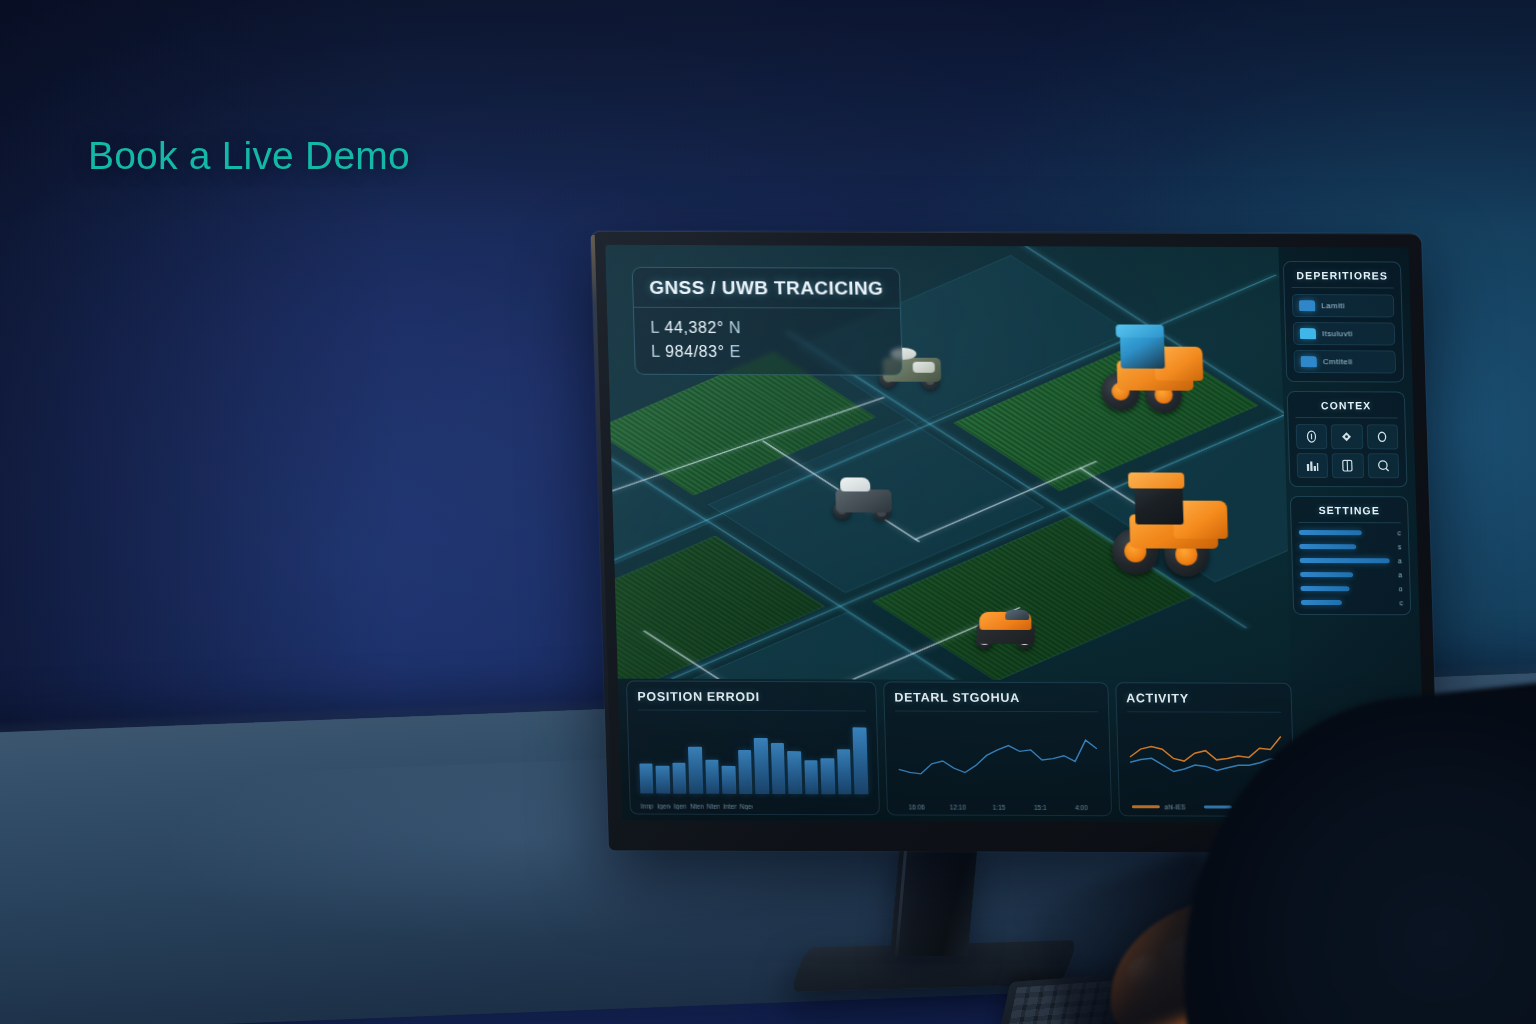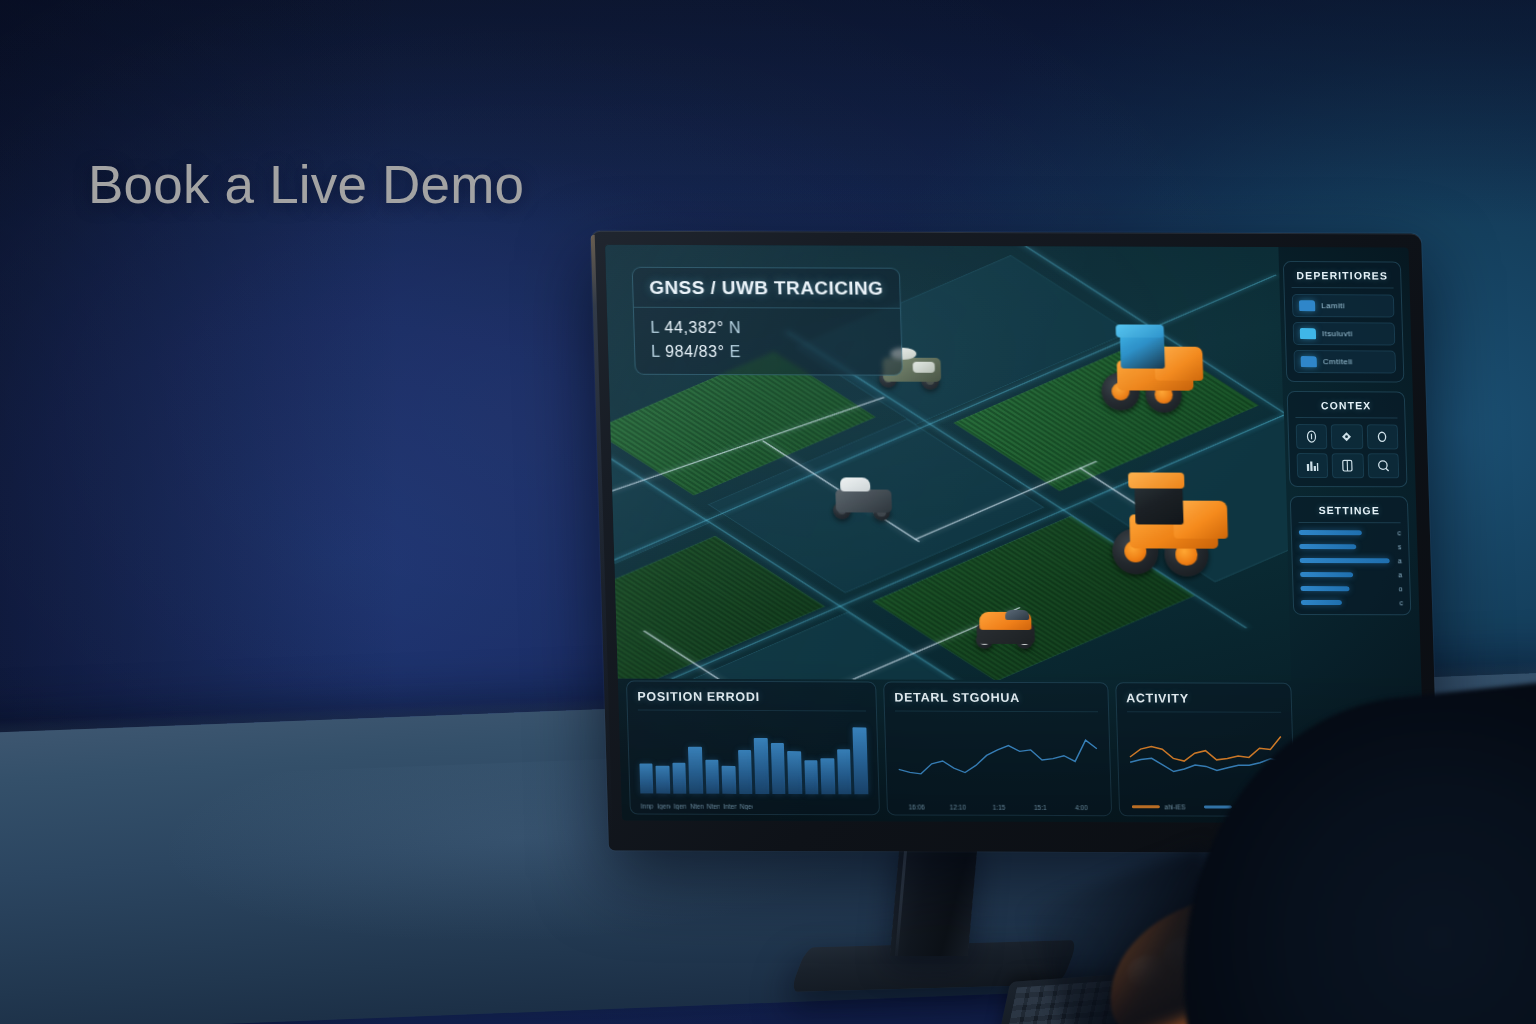--- a/index.html
+++ b/index.html
@@ -52,23 +52,23 @@
     font-weight: 700;
     font-size: 86px;
     line-height: 0.95;
     letter-spacing: -1.2px;
     text-transform: uppercase;
     font-stretch: condensed;
     text-shadow: 0 3px 22px rgba(4,10,30,0.55);
   }
   .headline .l2 { display: block; margin-top: 6px; }
   .subhead {
-    margin-top: 58px;
-    color: #a3a3a3;
-    font-size: 53px;
+    margin-top: 38px;
+    color: #14b8a6;
+    font-size: 39px;
     font-weight: 400;
     letter-spacing: 0.2px;
     text-shadow: 0 2px 16px rgba(4,10,30,0.5);
   }
 
   
   .monitor {
     position: absolute; left: 600px; top: 232px; width: 830px; height: 620px;
     transform: rotate(-1.7deg) skewY(1.9deg);
     z-index: 10;

